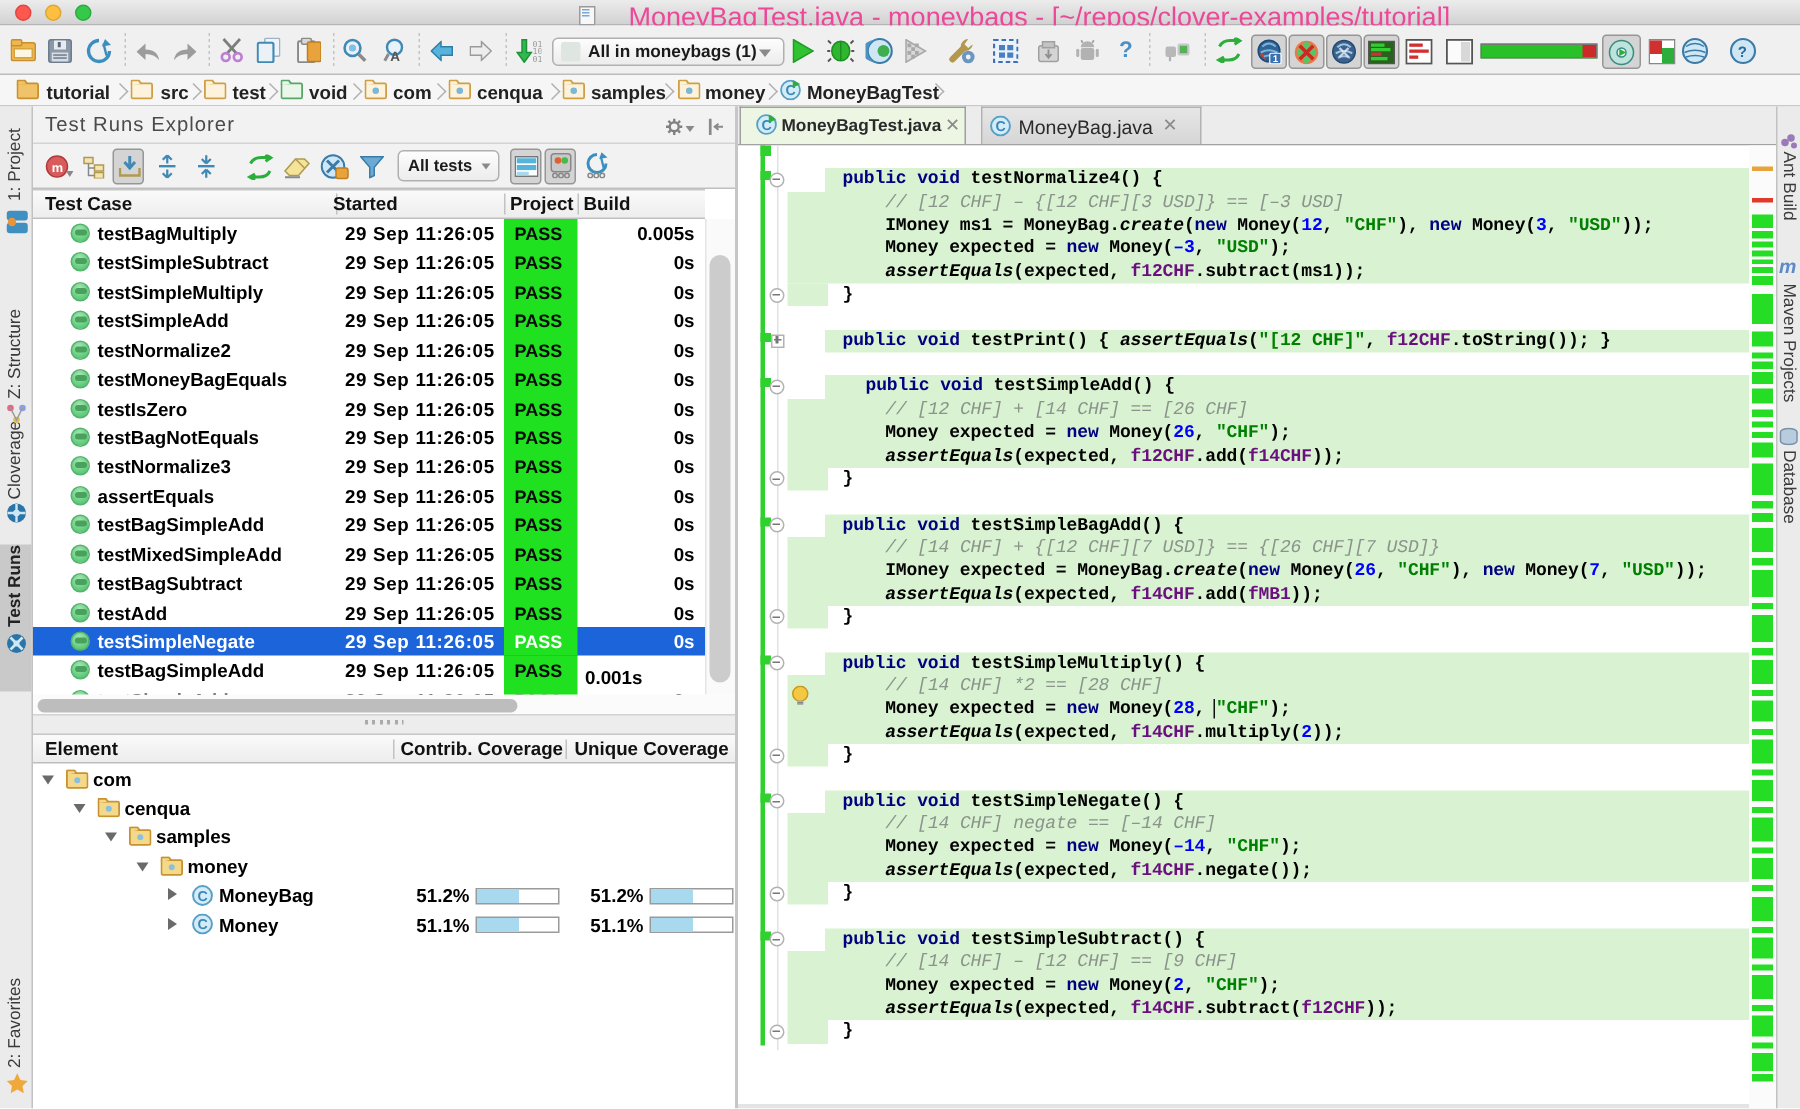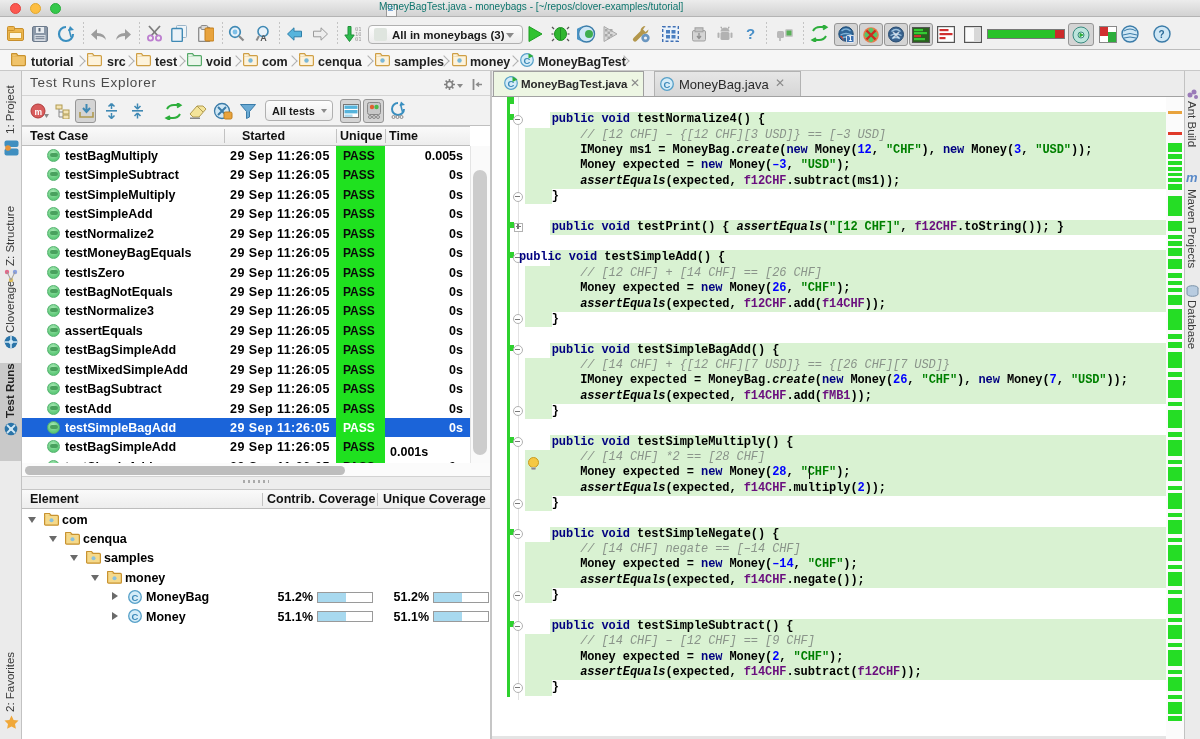--- a/index.html
+++ b/index.html
@@ -6,39 +6,39 @@
  font-family:"Liberation Sans",sans-serif;background:#fff;}
 .a{position:absolute;}
 .rotl{position:absolute;transform-origin:0 0;transform:rotate(-90deg);white-space:nowrap;
  font-size:11.5px;color:#3a3a3a;}
 .rotr{position:absolute;transform-origin:0 0;transform:rotate(90deg);white-space:nowrap;
  font-size:11.5px;color:#3a3a3a;}
 .tri-r{width:0;height:0;border-left:6px solid #6a6a6a;border-top:4.5px solid transparent;border-bottom:4.5px solid transparent;}
 .tri-d{width:0;height:0;border-top:6px solid #6a6a6a;border-left:4.5px solid transparent;border-right:4.5px solid transparent;}
 .chev{display:inline-block;width:7px;height:7px;border-top:1.5px solid #b0b0b0;border-right:1.5px solid #b0b0b0;transform:rotate(45deg);}
 .cl{position:absolute;white-space:pre;font-family:"Liberation Mono",monospace;font-size:12px;
- font-weight:700;letter-spacing:-0.09px;line-height:15.35px;color:#000;}
+ font-weight:700;letter-spacing:-0.09px;line-height:15.35px;color:#000;margin-left:10px;}
 .kw{color:#000080;}
 .st{color:#008000;}
 .nu{color:#0000ff;font-weight:700;}
 .cm{color:#8a948a;font-style:italic;font-weight:400;}
 .fd{color:#6a0f7e;}
 .it{font-style:italic;}
 .hl{position:absolute;background:#d9f2d2;}
 </style></head><body>
 
 <div class="a" style="left:0;top:0;width:1200px;height:17px;background:linear-gradient(#ececec,#d2d2d2);border-bottom:1px solid #b4b4b4;box-sizing:border-box;"></div>
 <div class="a" style="left:9.5px;top:3px;width:11px;height:11px;border-radius:50%;background:#fc5850;border:1px solid #e14640;box-sizing:border-box;"></div>
 <div class="a" style="left:29.5px;top:3px;width:11px;height:11px;border-radius:50%;background:#fdbe41;border:1px solid #e0a730;box-sizing:border-box;"></div>
 <div class="a" style="left:49.5px;top:3px;width:11px;height:11px;border-radius:50%;background:#35c84b;border:1px solid #2aad3c;box-sizing:border-box;"></div>
 <div class="a" style="left:386px;top:3.5px;width:9px;height:11px;background:#f7f7f7;border:1px solid #9a9a9a;"></div>
 <div class="a" style="left:388px;top:6px;width:5px;height:1px;background:#7aa7d6;"></div>
 <div class="a" style="left:388px;top:8px;width:5px;height:1px;background:#7aa7d6;"></div>
 <div class="a" style="left:388px;top:10px;width:5px;height:1px;background:#7aa7d6;"></div>
-<div class="a" style="left:379px;top:0.5px;font-size:10px;color:#0f766e;">MoneyBagTest.java - moneybags - [~/repos/clover-examples/tutorial]</div>
+<div class="a" style="left:419px;top:0.5px;font-size:18px;color:#ec4899;">MoneyBagTest.java - moneybags - [~/repos/clover-examples/tutorial]</div>
 <div class="a" style="left:0;top:17px;width:1200px;height:33px;background:#f0f0f0;border-bottom:1px solid #bcbcbc;box-sizing:border-box;"></div>
 <div class="a" style="left:83px;top:22px;width:1px;height:24px;background:repeating-linear-gradient(#c4c4c4 0 2px,transparent 2px 4px);"></div>
 <div class="a" style="left:139px;top:22px;width:1px;height:24px;background:repeating-linear-gradient(#c4c4c4 0 2px,transparent 2px 4px);"></div>
 <div class="a" style="left:222px;top:22px;width:1px;height:24px;background:repeating-linear-gradient(#c4c4c4 0 2px,transparent 2px 4px);"></div>
 <div class="a" style="left:279px;top:22px;width:1px;height:24px;background:repeating-linear-gradient(#c4c4c4 0 2px,transparent 2px 4px);"></div>
 <div class="a" style="left:337px;top:22px;width:1px;height:24px;background:repeating-linear-gradient(#c4c4c4 0 2px,transparent 2px 4px);"></div>
 <div class="a" style="left:766px;top:22px;width:1px;height:24px;background:repeating-linear-gradient(#c4c4c4 0 2px,transparent 2px 4px);"></div>
 <div class="a" style="left:803px;top:22px;width:1px;height:24px;background:repeating-linear-gradient(#c4c4c4 0 2px,transparent 2px 4px);"></div>
 <svg class="a" style="left:7px;top:26px;" width="17" height="15" viewBox="0 0 17 15">
     <rect x="0.5" y="2.5" width="16" height="12" rx="1.5" fill="#edb64e" stroke="#c88f2d"></rect>
@@ -98,21 +98,21 @@
 <svg class="a" style="left:344px;top:26px;" width="17" height="16" viewBox="0 0 17 16">
     <path d="M4 0.5 L4 9 L0.8 9 L5.5 15.5 L10.2 9 L7 9 L7 0.5 Z" fill="#2dba4e" stroke="#1f9138"></path>
     <g fill="#9a9a9a" font-size="5.5" font-family="monospace">
       <text x="11" y="5">01</text>
       <text x="11" y="10">10</text>
       <text x="11" y="15">01</text>
     </g>
   </svg>
 <div class="a" style="left:368px;top:25px;width:155px;height:19px;background:linear-gradient(#fdfdfd,#ececec);border:1px solid #b0b0b0;border-radius:4px;box-sizing:border-box;"></div>
 <div class="a" style="left:374px;top:28px;width:13px;height:13px;background:#dfe5df;border-radius:2px;"></div>
-<div class="a" style="left:392px;top:29px;font-size:11.5px;font-weight:bold;color:#1a1a1a;">All in moneybags (3)</div>
+<div class="a" style="left:392px;top:29px;font-size:11.5px;font-weight:bold;color:#1a1a1a;">All in moneybags (1)</div>
 <div class="a" style="left:506px;top:33px;width:0;height:0;border-top:5px solid #8a8a8a;border-left:4px solid transparent;border-right:4px solid transparent;"></div>
 <svg class="a" style="left:528px;top:26px;" width="15" height="16" viewBox="0 0 15 16">
     <path d="M1 0.5 L14 8 L1 15.5 Z" fill="#30c230" stroke="#1f9e24"></path>
   </svg>
 <svg class="a" style="left:551px;top:25px;" width="19" height="17" viewBox="0 0 19 17">
     <ellipse cx="9.5" cy="9" rx="6" ry="6.5" fill="#2fb62f" stroke="#1d8f22"></ellipse>
     <g stroke="#555" stroke-width="1.2">
       <line x1="3" y1="4" x2="1" y2="2"></line>
       <line x1="16" y1="4" x2="18" y2="2"></line>
       <line x1="2.5" y1="9" x2="0.5" y2="9"></line>
@@ -433,23 +433,23 @@
       <circle cx="4.5" cy="16" r="1.5"></circle>
       <circle cx="8.5" cy="16" r="1.5"></circle>
       <circle cx="12.5" cy="16" r="1.5"></circle>
     </g>
   </svg>
 <div class="a" style="left:22px;top:126px;width:448px;height:20px;background:linear-gradient(#fafafa,#ededed);border-top:1px solid #c6c6c6;border-bottom:1px solid #bdbdbd;box-sizing:border-box;"></div>
 <div class="a" style="left:224px;top:129px;width:1px;height:14px;background:#c2c2c2;"></div>
 <div class="a" style="left:336px;top:129px;width:1px;height:14px;background:#c2c2c2;"></div>
 <div class="a" style="left:385px;top:129px;width:1px;height:14px;background:#c2c2c2;"></div>
 <div class="a" style="left:30px;top:129px;font-size:12.5px;font-weight:bold;color:#111;">Test Case</div>
-<div class="a" style="left:242px;top:129px;font-size:12.5px;font-weight:bold;color:#111;">Started</div>
-<div class="a" style="left:340px;top:129px;font-size:12.5px;font-weight:bold;color:#111;">Unique</div>
-<div class="a" style="left:389px;top:129px;font-size:12.5px;font-weight:bold;color:#111;">Time</div>
+<div class="a" style="left:222px;top:129px;font-size:12.5px;font-weight:bold;color:#111;">Started</div>
+<div class="a" style="left:340px;top:129px;font-size:12.5px;font-weight:bold;color:#111;">Project</div>
+<div class="a" style="left:389px;top:129px;font-size:12.5px;font-weight:bold;color:#111;">Build</div>
 <div class="a" style="left:22px;top:146px;width:448px;height:318px;overflow:hidden;">
 <div class="a" style="left:314px;top:0;width:49px;height:318px;background:#1fe11f;"></div>
 <div class="a" style="left:321px;top:3.0px;font-size:12px;font-weight:bold;color:#0a0a0a;">PASS</div>
 <div class="a" style="left:25px;top:3.0px;width:13px;height:13px;border-radius:50%;background:radial-gradient(circle at 45% 30%, #a8e8b5, #64cc7d 65%, #4fbf6e);border:1px solid #55b370;box-sizing:border-box;"></div>
 <div class="a" style="left:27.5px;top:7.0px;width:8px;height:4px;background:#49a15e;border-radius:2px;"></div>
 <div class="a" style="left:43px;top:3.0px;font-size:12.5px;font-weight:bold;color:#000;">testBagMultiply</div>
 <div class="a" style="left:208px;top:3.0px;font-size:12.5px;font-weight:bold;letter-spacing:0.45px;color:#000;">29 Sep 11:26:05</div>
 <div class="a" style="left:368px;top:3.0px;width:73px;text-align:right;font-size:12.5px;font-weight:bold;color:#000;">0.005s</div>
 <div class="a" style="left:321px;top:22.4px;font-size:12px;font-weight:bold;color:#0a0a0a;">PASS</div>
 <div class="a" style="left:25px;top:22.4px;width:13px;height:13px;border-radius:50%;background:radial-gradient(circle at 45% 30%, #a8e8b5, #64cc7d 65%, #4fbf6e);border:1px solid #55b370;box-sizing:border-box;"></div>
@@ -527,21 +527,21 @@
 <div class="a" style="left:25px;top:255.5px;width:13px;height:13px;border-radius:50%;background:radial-gradient(circle at 45% 30%, #a8e8b5, #64cc7d 65%, #4fbf6e);border:1px solid #55b370;box-sizing:border-box;"></div>
 <div class="a" style="left:27.5px;top:259.5px;width:8px;height:4px;background:#49a15e;border-radius:2px;"></div>
 <div class="a" style="left:43px;top:255.5px;font-size:12.5px;font-weight:bold;color:#000;">testAdd</div>
 <div class="a" style="left:208px;top:255.5px;font-size:12.5px;font-weight:bold;letter-spacing:0.45px;color:#000;">29 Sep 11:26:05</div>
 <div class="a" style="left:368px;top:255.5px;width:73px;text-align:right;font-size:12.5px;font-weight:bold;color:#000;">0s</div>
 <div class="a" style="left:0;top:271.9px;width:448px;height:19.4px;background:#1b64d9;"></div>
 <div class="a" style="left:314px;top:271.9px;width:49px;height:19.4px;background:#1fe11f;"></div>
 <div class="a" style="left:321px;top:274.9px;font-size:12px;font-weight:bold;color:#fff;">PASS</div>
 <div class="a" style="left:25px;top:274.9px;width:13px;height:13px;border-radius:50%;background:radial-gradient(circle at 45% 30%, #a8e8b5, #64cc7d 65%, #4fbf6e);border:1px solid #55b370;box-sizing:border-box;"></div>
 <div class="a" style="left:27.5px;top:278.9px;width:8px;height:4px;background:#49a15e;border-radius:2px;"></div>
-<div class="a" style="left:43px;top:274.9px;font-size:12.5px;font-weight:bold;color:#fff;">testSimpleBagAdd</div>
+<div class="a" style="left:43px;top:274.9px;font-size:12.5px;font-weight:bold;color:#fff;">testSimpleNegate</div>
 <div class="a" style="left:208px;top:274.9px;font-size:12.5px;font-weight:bold;letter-spacing:0.45px;color:#fff;">29 Sep 11:26:05</div>
 <div class="a" style="left:368px;top:274.9px;width:73px;text-align:right;font-size:12.5px;font-weight:bold;color:#fff;">0s</div>
 <div class="a" style="left:321px;top:294.3px;font-size:12px;font-weight:bold;color:#0a0a0a;">PASS</div>
 <div class="a" style="left:25px;top:294.3px;width:13px;height:13px;border-radius:50%;background:radial-gradient(circle at 45% 30%, #a8e8b5, #64cc7d 65%, #4fbf6e);border:1px solid #55b370;box-sizing:border-box;"></div>
 <div class="a" style="left:27.5px;top:298.3px;width:8px;height:4px;background:#49a15e;border-radius:2px;"></div>
 <div class="a" style="left:43px;top:294.3px;font-size:12.5px;font-weight:bold;color:#000;">testBagSimpleAdd</div>
 <div class="a" style="left:208px;top:294.3px;font-size:12.5px;font-weight:bold;letter-spacing:0.45px;color:#000;">29 Sep 11:26:05</div>
 <div class="a" style="left:368px;top:299px;width:73px;text-align:left;font-size:12.5px;font-weight:bold;color:#000;">0.001s</div>
 <div class="a" style="left:321px;top:313.7px;font-size:12px;font-weight:bold;color:#0a0a0a;">PASS</div>
 <div class="a" style="left:25px;top:313.7px;width:13px;height:13px;border-radius:50%;background:radial-gradient(circle at 45% 30%, #a8e8b5, #64cc7d 65%, #4fbf6e);border:1px solid #55b370;box-sizing:border-box;"></div>
@@ -692,21 +692,21 @@
     <rect x="4.5" y="10" width="4" height="3" fill="#b0b0b0"></rect>
     <line x1="4.5" y1="11.5" x2="8.5" y2="11.5" stroke="#888"></line>
   </svg>
 <div class="cl" style="left:551.7px;top:112.30px;"><span class="kw">public void</span> testNormalize4() {</div>
 <div class="cl" style="left:551.7px;top:127.65px;">    <span class="cm">// [12 CHF] – {[12 CHF][3 USD]} == [–3 USD]</span></div>
 <div class="cl" style="left:551.7px;top:143.00px;">    IMoney ms1 = MoneyBag.<span class="it">create</span>(<span class="kw">new</span> Money(<span class="nu">12</span>, <span class="st">"CHF"</span>), <span class="kw">new</span> Money(<span class="nu">3</span>, <span class="st">"USD"</span>));</div>
 <div class="cl" style="left:551.7px;top:158.35px;">    Money expected = <span class="kw">new</span> Money(<span class="nu">–3</span>, <span class="st">"USD"</span>);</div>
 <div class="cl" style="left:551.7px;top:173.70px;">    <span class="it">assertEquals</span>(expected, <span class="fd">f12CHF</span>.subtract(ms1));</div>
 <div class="cl" style="left:551.7px;top:189.05px;">}</div>
 <div class="cl" style="left:551.7px;top:219.75px;"><span class="kw">public void</span> testPrint() { <span class="it">assertEquals</span>(<span class="st">"[12 CHF]"</span>, <span class="fd">f12CHF</span>.toString()); }</div>
-<div class="cl" style="left:519px;top:250.45px;"><span class="kw">public void</span> testSimpleAdd() {</div>
+<div class="cl" style="left:567px;top:250.45px;"><span class="kw">public void</span> testSimpleAdd() {</div>
 <div class="cl" style="left:551.7px;top:265.80px;">    <span class="cm">// [12 CHF] + [14 CHF] == [26 CHF]</span></div>
 <div class="cl" style="left:551.7px;top:281.15px;">    Money expected = <span class="kw">new</span> Money(<span class="nu">26</span>, <span class="st">"CHF"</span>);</div>
 <div class="cl" style="left:551.7px;top:296.50px;">    <span class="it">assertEquals</span>(expected, <span class="fd">f12CHF</span>.add(<span class="fd">f14CHF</span>));</div>
 <div class="cl" style="left:551.7px;top:311.85px;">}</div>
 <div class="cl" style="left:551.7px;top:342.55px;"><span class="kw">public void</span> testSimpleBagAdd() {</div>
 <div class="cl" style="left:551.7px;top:357.90px;">    <span class="cm">// [14 CHF] + {[12 CHF][7 USD]} == {[26 CHF][7 USD]}</span></div>
 <div class="cl" style="left:551.7px;top:373.25px;">    IMoney expected = MoneyBag.<span class="it">create</span>(<span class="kw">new</span> Money(<span class="nu">26</span>, <span class="st">"CHF"</span>), <span class="kw">new</span> Money(<span class="nu">7</span>, <span class="st">"USD"</span>));</div>
 <div class="cl" style="left:551.7px;top:388.60px;">    <span class="it">assertEquals</span>(expected, <span class="fd">f14CHF</span>.add(<span class="fd">fMB1</span>));</div>
 <div class="cl" style="left:551.7px;top:403.95px;">}</div>
 <div class="cl" style="left:551.7px;top:434.65px;"><span class="kw">public void</span> testSimpleMultiply() {</div>

